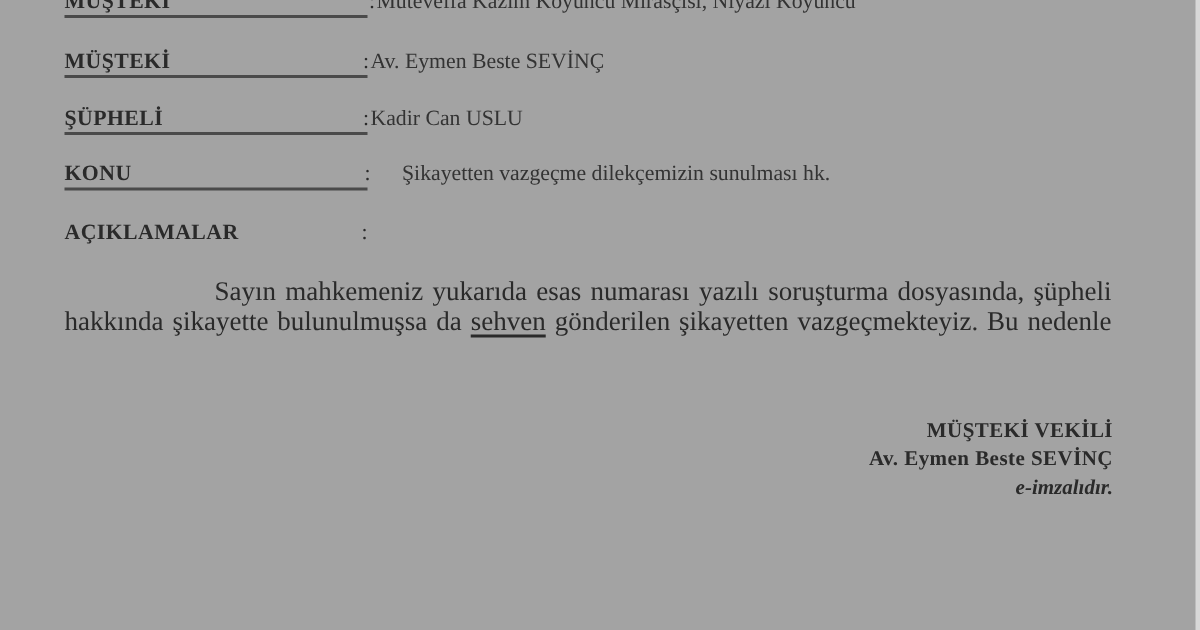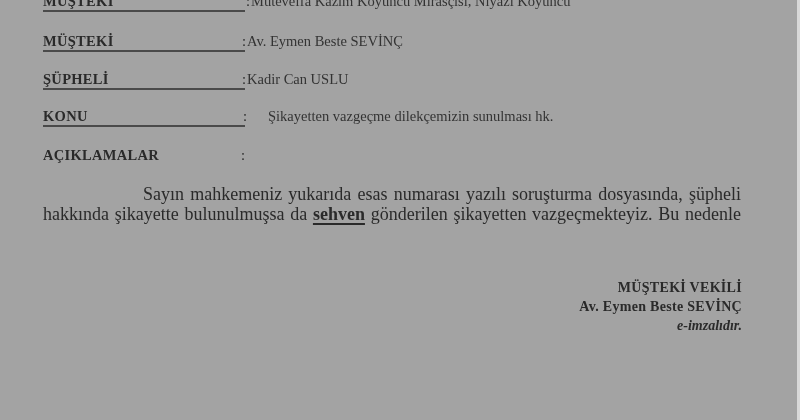--- a/index.html
+++ b/index.html
@@ -77,21 +77,21 @@
   }
   .body-line.first {
     padding-left: 100px;
     white-space: normal;
   }
   .body-line.last {
     text-align-last: left;
     white-space: nowrap;
   }
   .emph {
-    font-weight: bold;
+    font-weight: normal;
     text-decoration: underline;
     text-decoration-thickness: 2px;
     text-underline-offset: 3px;
   }
   .signature {
     position: absolute;
     right: 58px;
     top: 278px;
     text-align: right;
     font-size: 14px;

